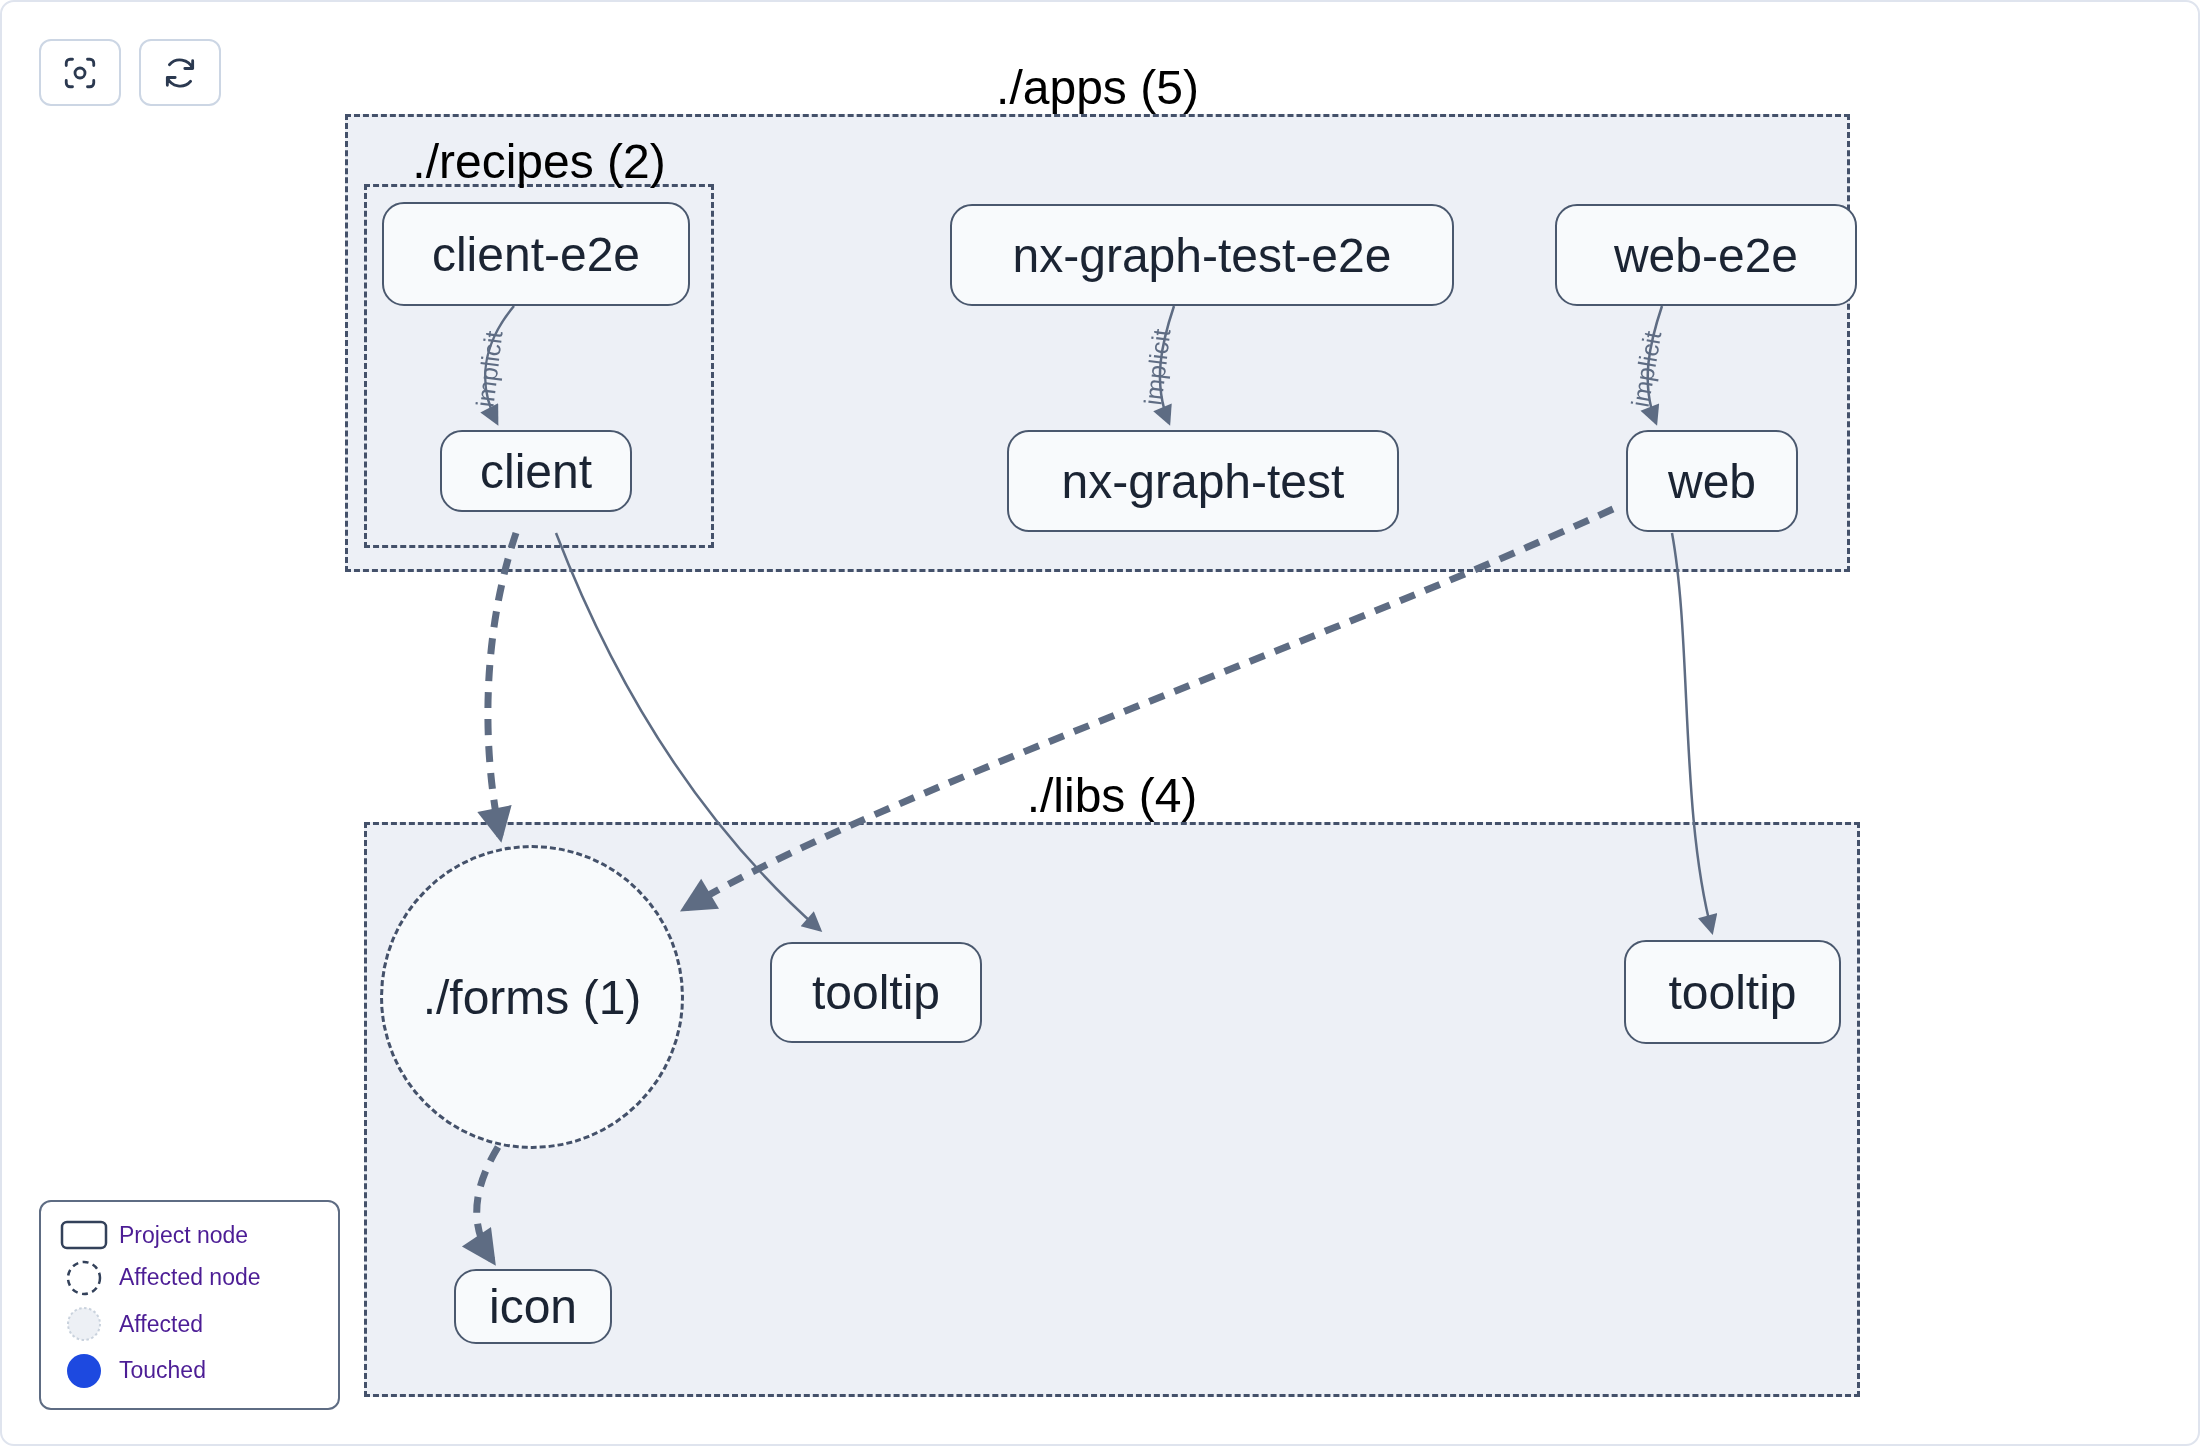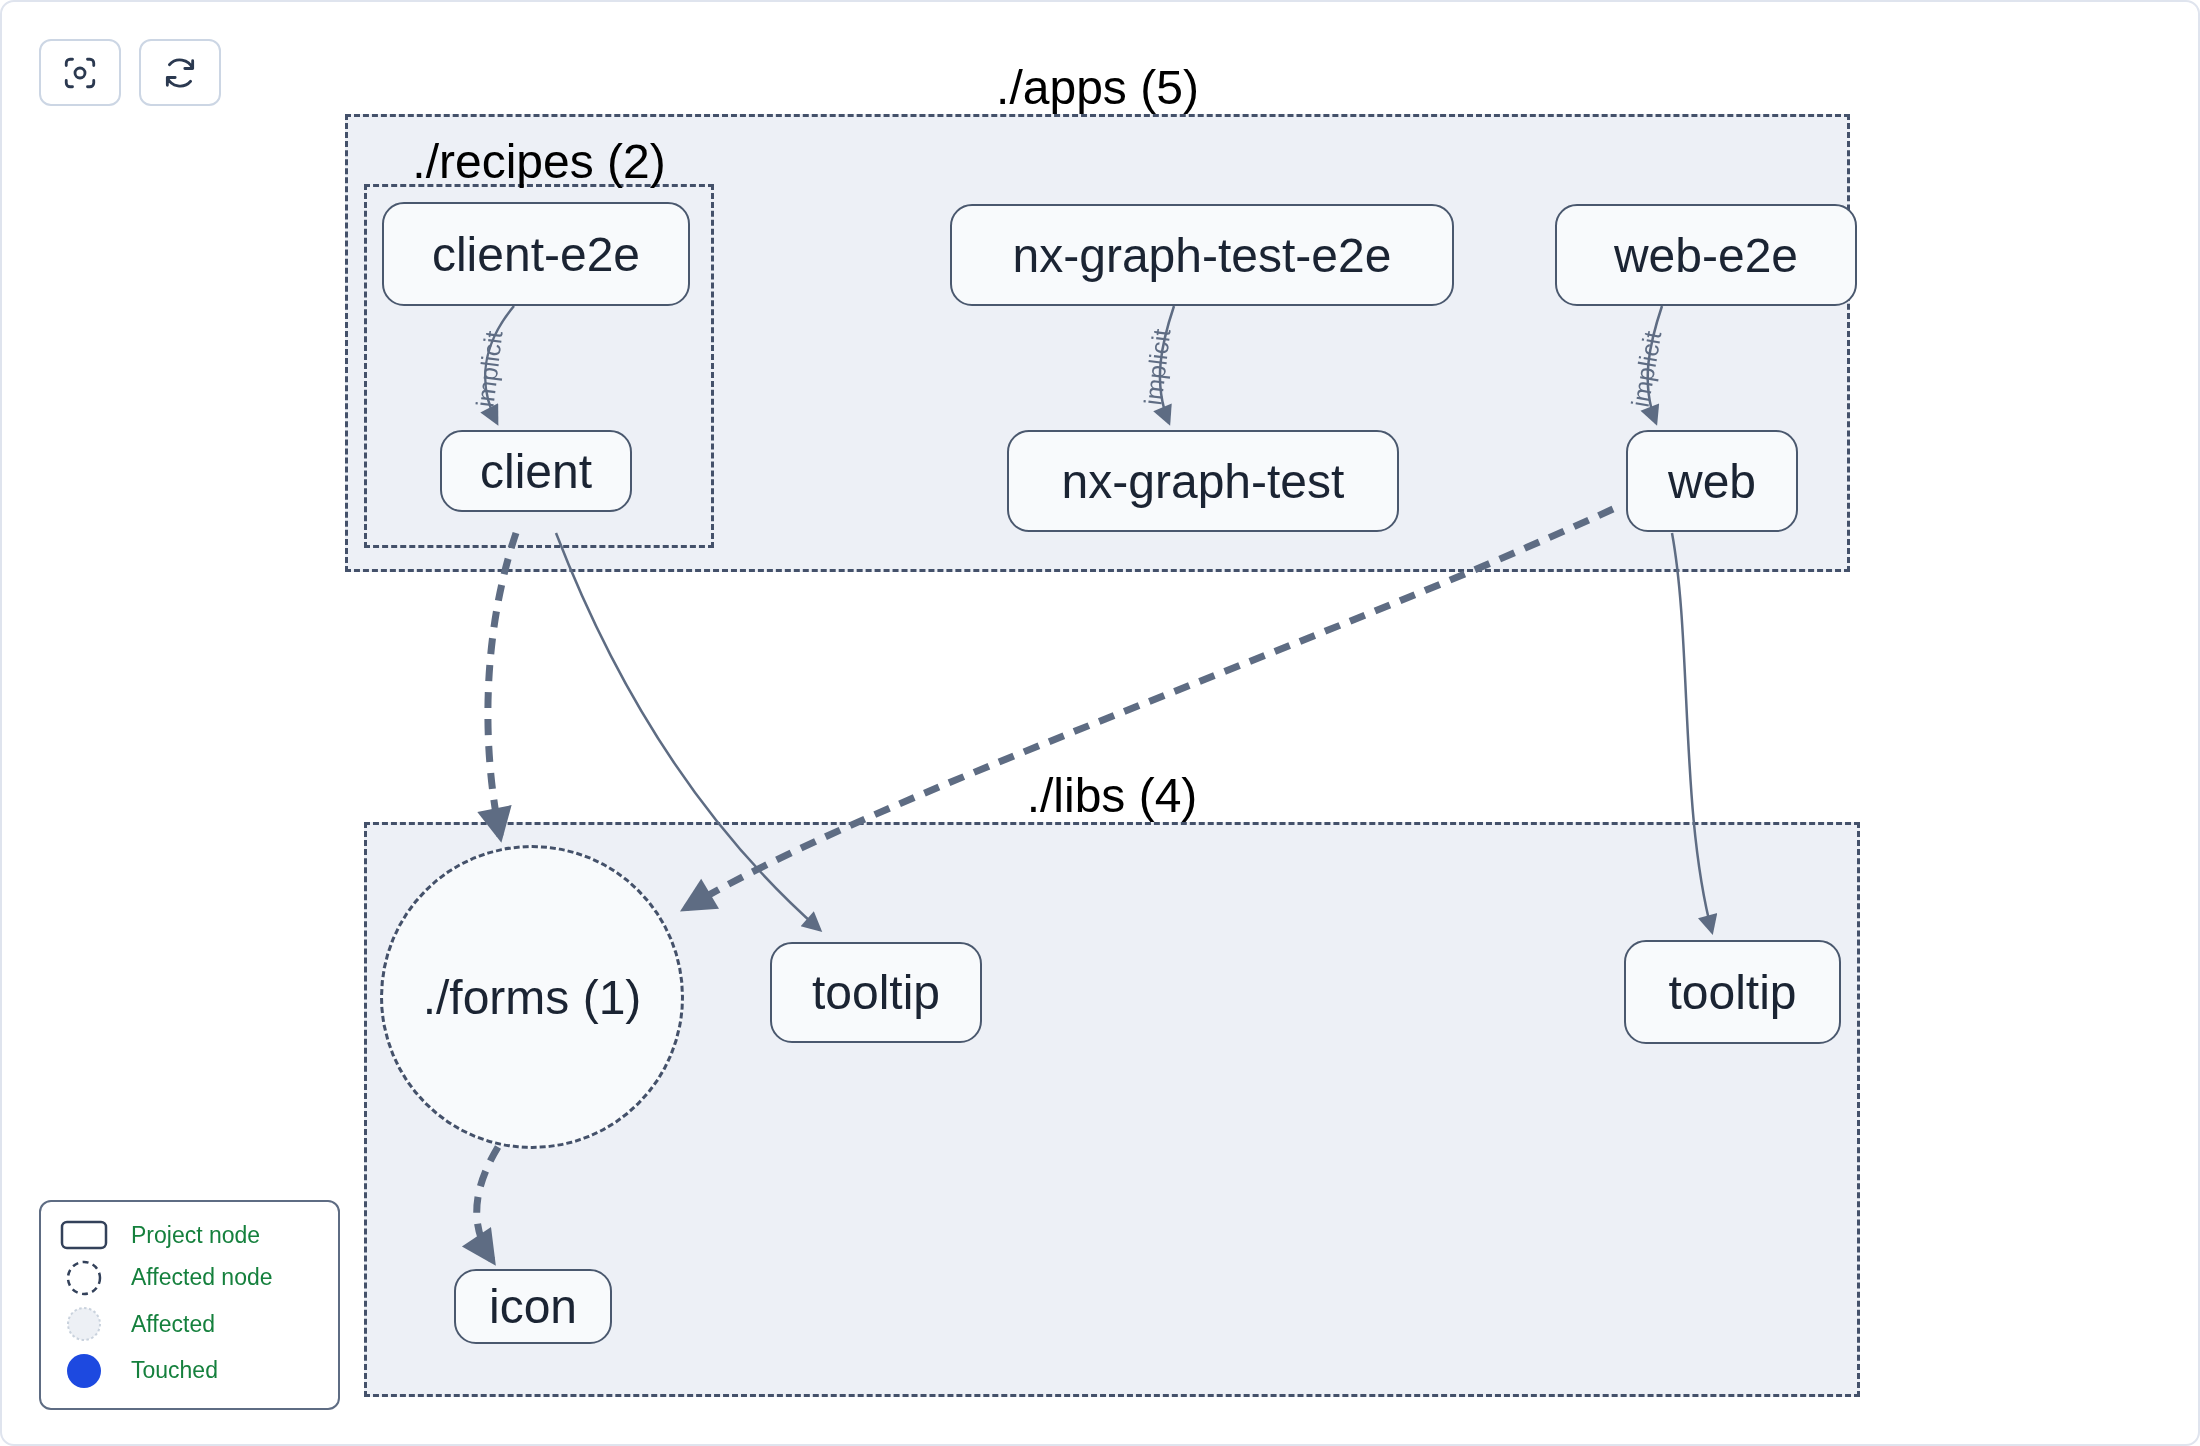--- a/index.html
+++ b/index.html
@@ -42,21 +42,21 @@
   .edge-thick{stroke:#5e6c83;stroke-width:7;fill:none;stroke-dasharray:16 11;}
   .edge-label{font-size:25px;fill:#5e6c83;text-anchor:middle;dominant-baseline:central;}
   
   #legend{
     position:absolute;left:37px;top:1198px;width:301px;height:210px;background:#ffffff;
     border:2px solid #5e6c83;border-radius:12px;box-sizing:border-box;z-index:5;
     display:flex;flex-direction:column;justify-content:space-around;padding:14px 18px;
   }
   .legend-row{display:flex;align-items:center;}
   .legend-icon{width:50px;display:flex;align-items:center;justify-content:center;flex:0 0 50px;}
-  .legend-label{margin-left:22px;font-size:23px;color:#15803d;white-space:nowrap;}
+  .legend-label{margin-left:10px;font-size:23px;color:#4c1d95;white-space:nowrap;}
 </style>
 </head>
 <body>
 
 <div id="canvas">
 
   <div class="tool-btn" style="left:37px;">
     <span style="display:flex;">
       <svg width="40" height="40" viewBox="0 0 24 24" stroke-width="1.7">
         <path d="M7.5 3.75H6A2.25 2.25 0 0 0 3.75 6v1.5M16.5 3.75H18A2.25 2.25 0 0 1 20.25 6v1.5m0 9V18A2.25 2.25 0 0 1 18 20.25h-1.5m-9 0H6A2.25 2.25 0 0 1 3.75 18v-1.5M15 12a3 3 0 1 1-6 0 3 3 0 0 1 6 0Z"></path>

